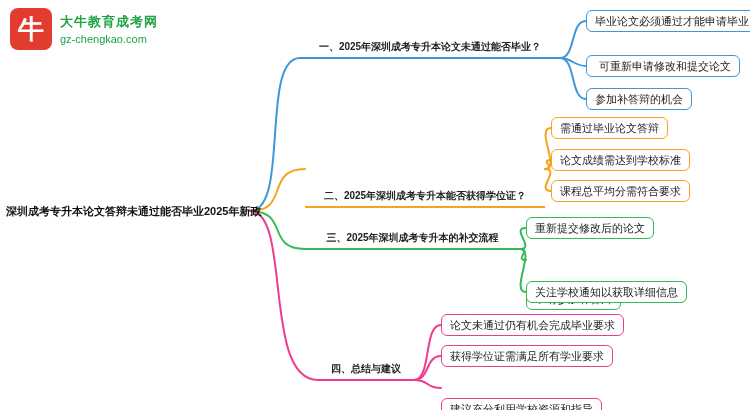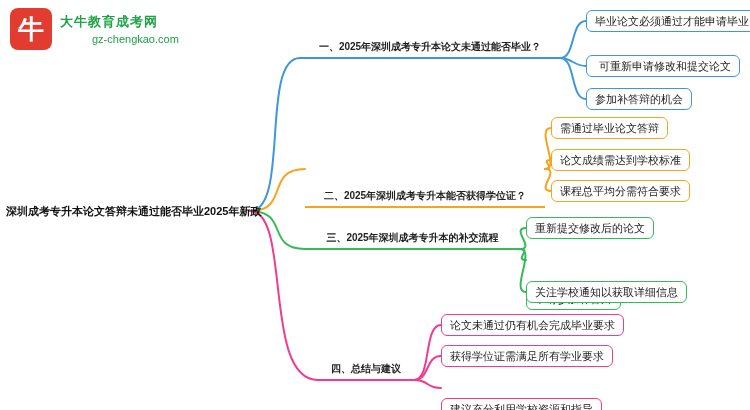--- a/index.html
+++ b/index.html
@@ -8,21 +8,21 @@
     font-family:"Liberation Sans","DejaVu Sans",sans-serif;
   }
   svg.wires{position:absolute;left:0;top:0;width:750px;height:410px;}
   svg.wires path{fill:none;stroke-width:2;stroke-linecap:round;}
 
   
   .logo{position:absolute;left:10px;top:8px;display:flex;align-items:center;gap:8px;}
   .logo-icon{width:42px;height:42px;background:#e23c30;border-radius:8px;color:#fff;
     font-size:26px;font-weight:bold;display:flex;align-items:center;justify-content:center;}
   .logo-title{color:#1ea345;font-size:13px;font-weight:bold;letter-spacing:1px;line-height:20px;}
-  .logo-domain{color:#1ea345;font-size:11px;line-height:14px;margin-left:32px;}
+  .logo-domain{color:#1ea345;font-size:11px;line-height:14px;}
 
   
   .root-node{position:absolute;left:6px;top:204px;font-size:11px;font-weight:bold;color:#111;
     white-space:nowrap;line-height:15px;}
 
   
   .branch-label{position:absolute;height:18px;line-height:16px;font-size:10px;font-weight:bold;
     color:#222;text-align:center;white-space:nowrap;border-bottom:2px solid;}
   .bl1{left:300px;top:39px;width:260px;border-color:#3e97d9;}
   .bl2{left:305px;top:150px;width:240px;border-color:#f5a41c;margin-top:38px;}

